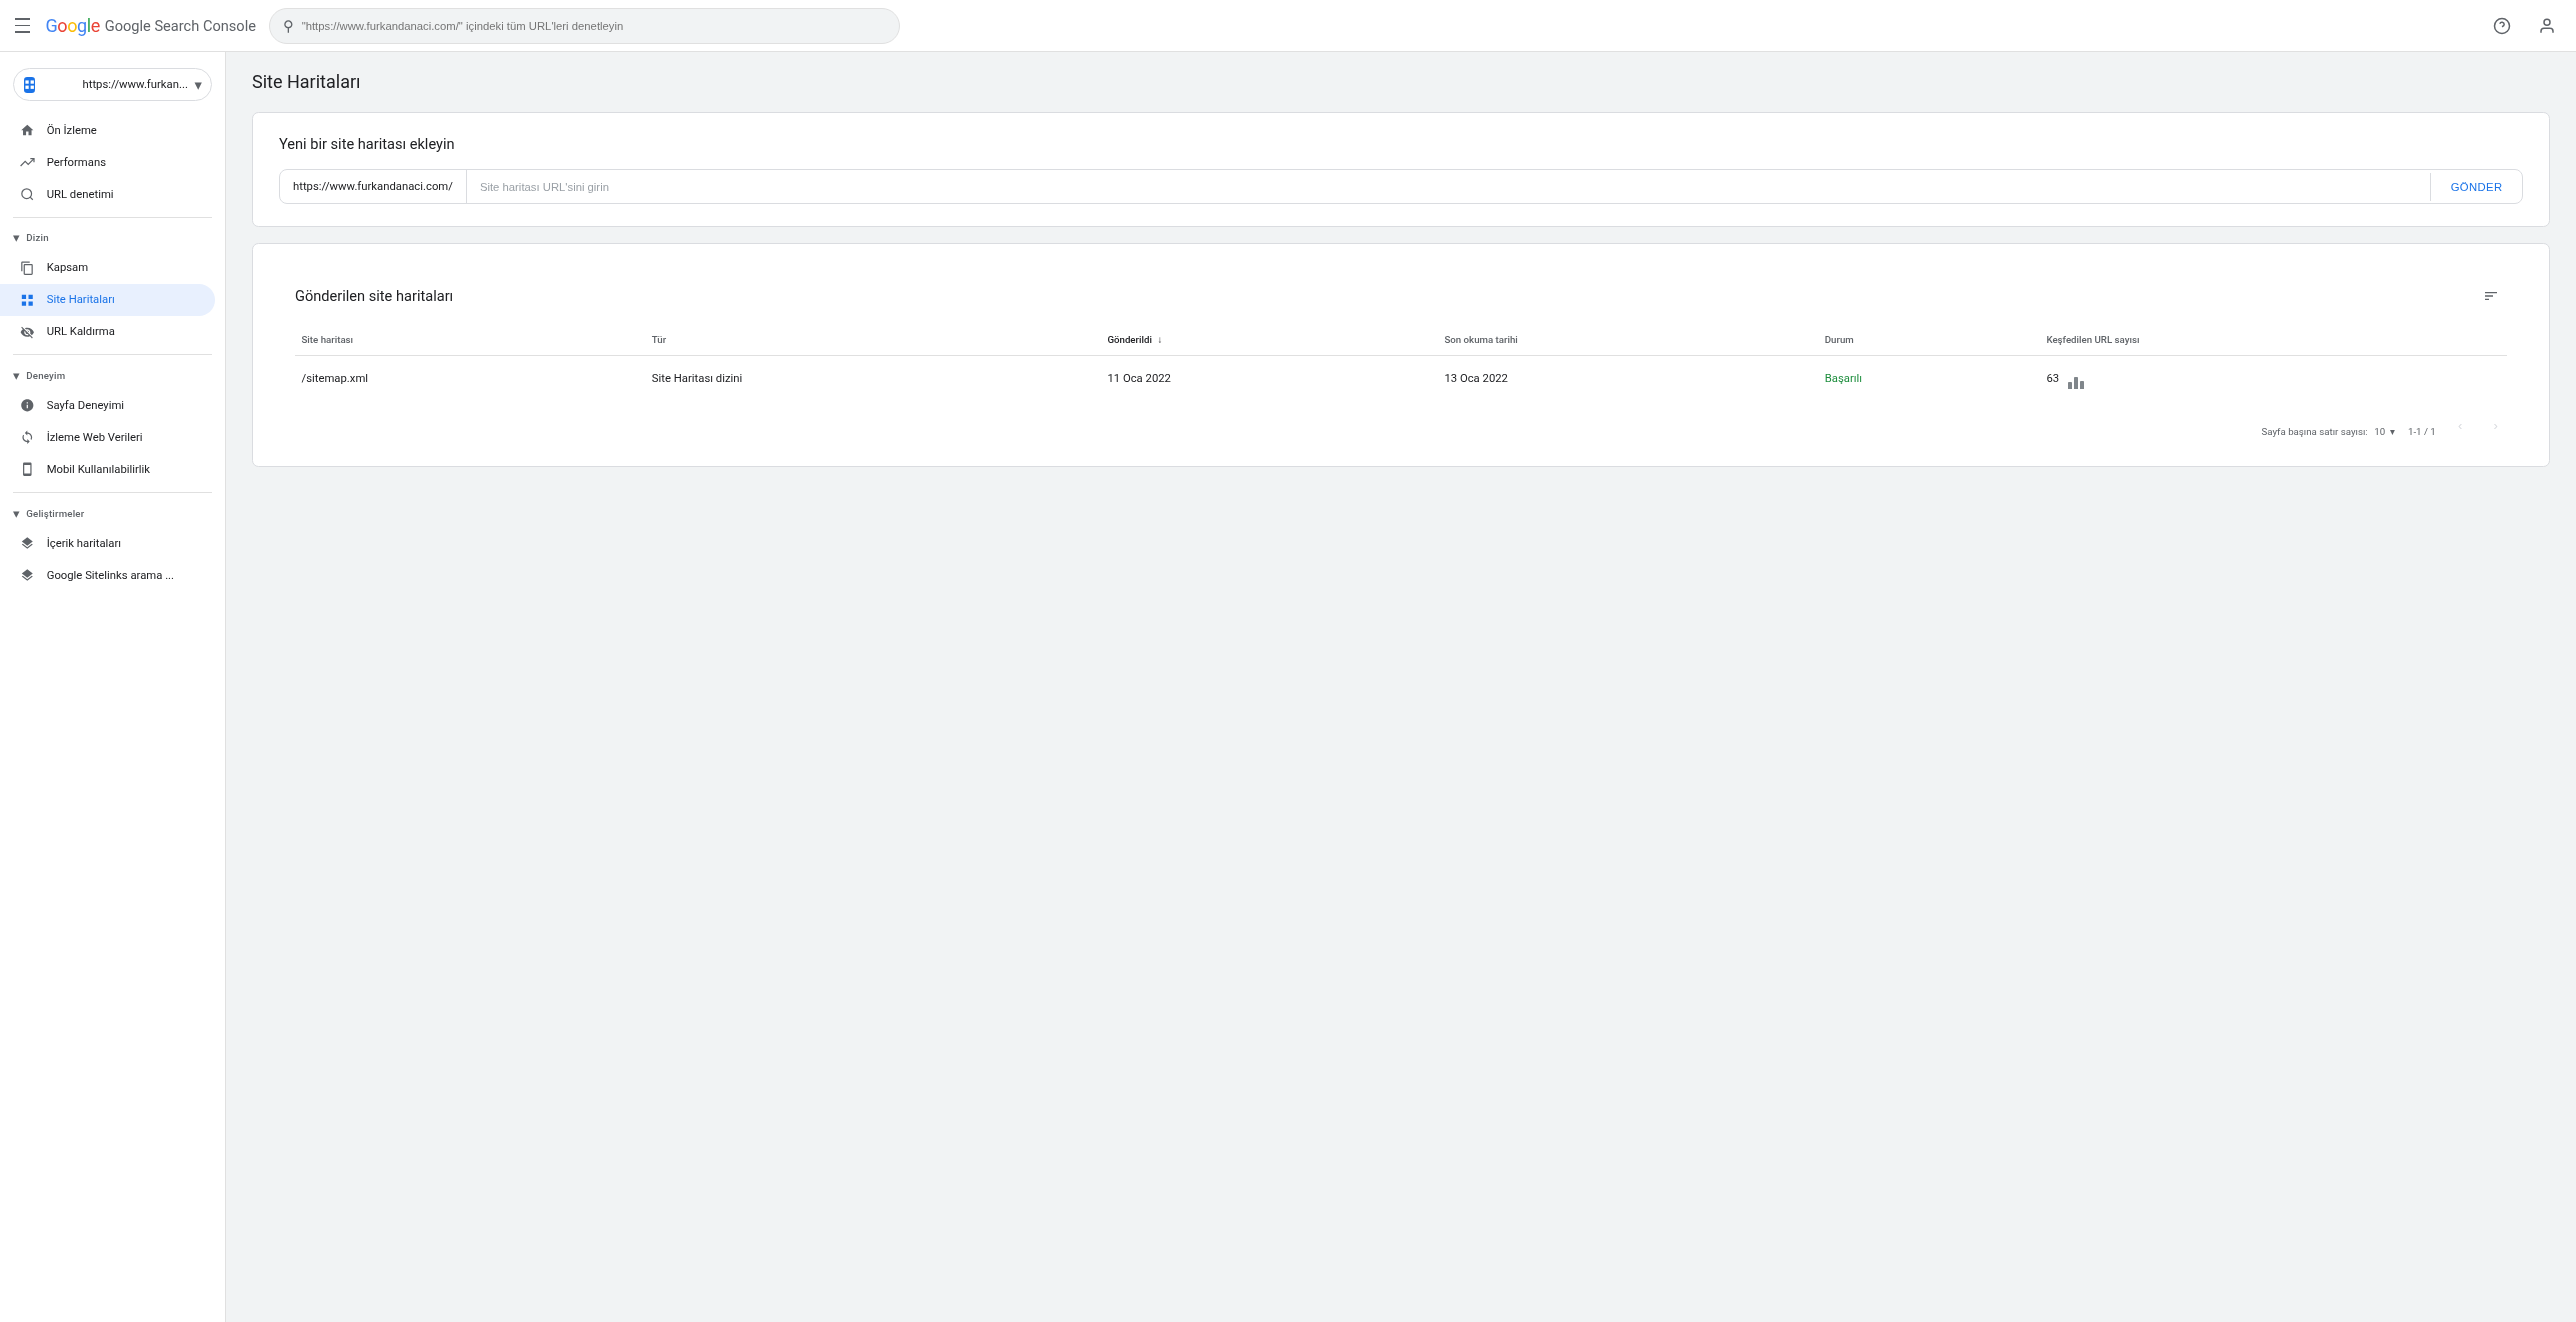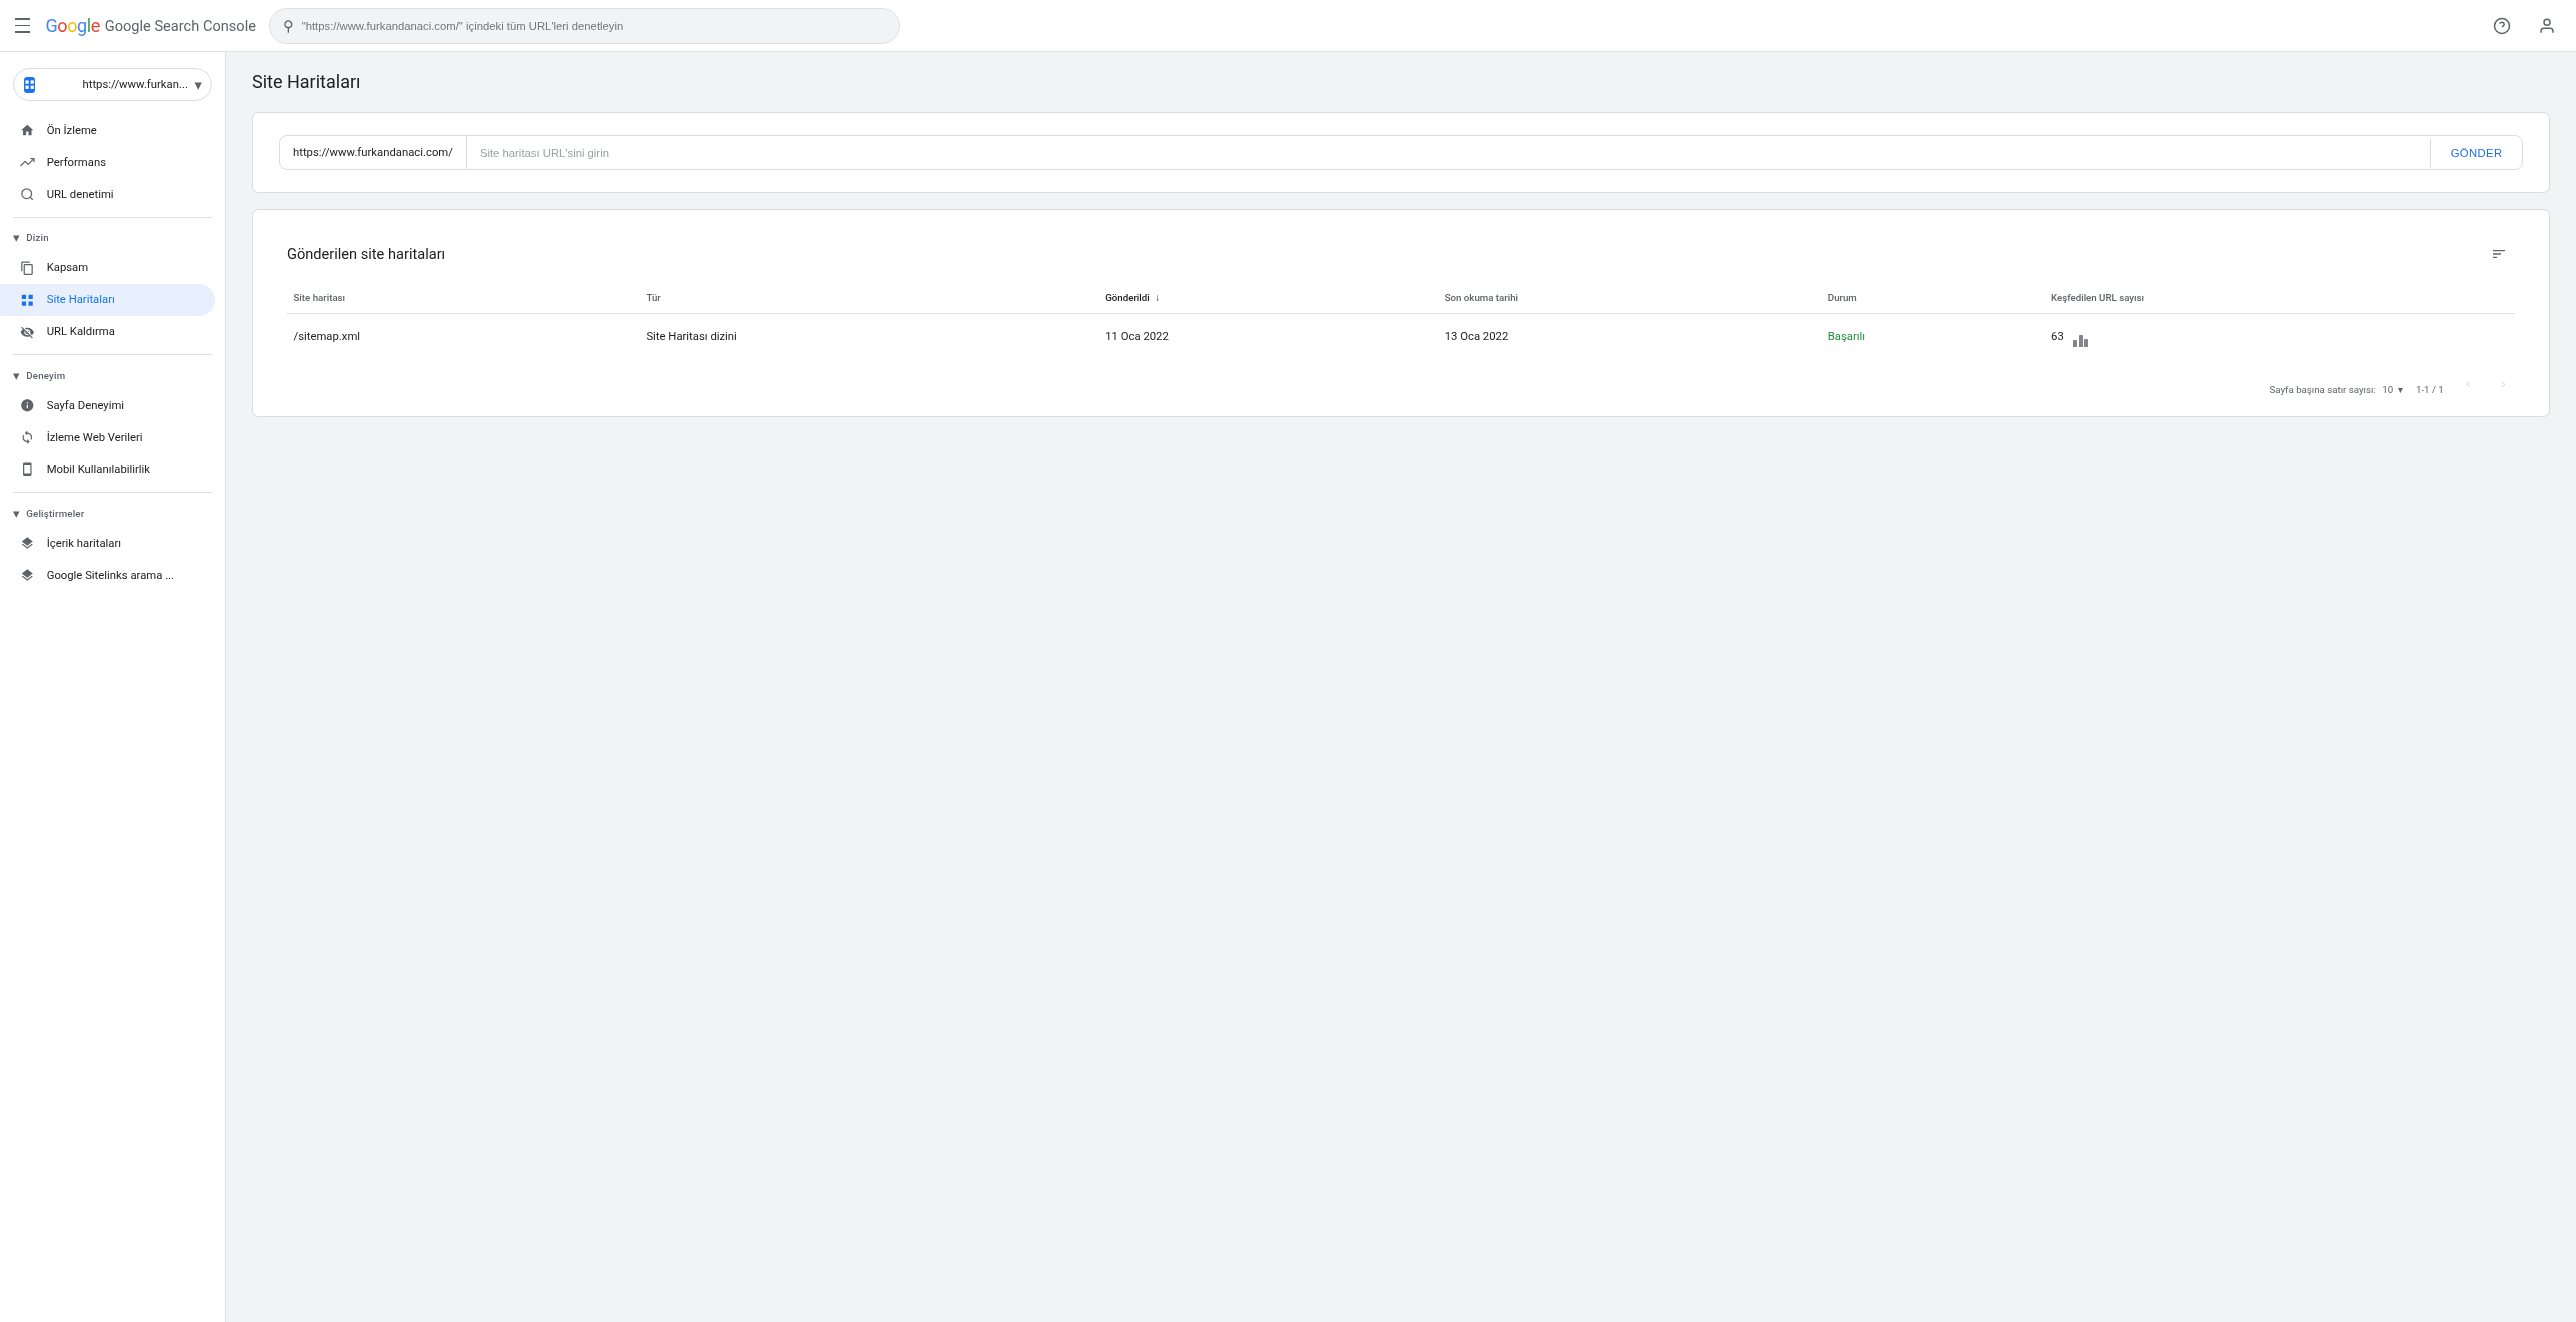--- a/index.html
+++ b/index.html
@@ -206,21 +206,21 @@
       padding: 8px 19.4px;
       background: transparent;
       border: none; border-left: 0.8px solid #dadce0;
       color: #1a73e8; font-size: 11.3px; font-weight: 500;
       cursor: pointer; text-transform: uppercase;
       letter-spacing: 0.4px;
     }
 
     
     .submitted-card {
-      padding: 8px;
+      padding: 16px;
     }
     .submitted-header {
       display: flex; align-items: center; justify-content: space-between;
       padding: 19.4px 26px 13px 26px;
     }
     .submitted-title {
       font-size: 14.6px; font-weight: 400; color: #202124;
     }
     .filter-icon-btn {
       width: 32px; height: 32px;
@@ -463,20 +463,21 @@
         <span>Google Sitelinks arama ...</span>
       </div>
     </div>
 
   </aside>
 
   <main class="main-content">
     <h1 class="page-title">Site Haritaları</h1>
 
     <div class="card add-sitemap-card">
+      <div class="add-sitemap-title">Yeni bir site haritası ekleyin</div>
       <div class="sitemap-input-row">
         <span class="sitemap-url-prefix">https://www.furkandanaci.com/</span>
         <input class="sitemap-url-input" type="text" placeholder="Site haritası URL'sini girin" style="">
         <button class="submit-btn">GÖNDER</button>
       </div>
     </div>
 
     <div class="card submitted-card">
       <div class="submitted-header">
         <span class="submitted-title">Gönderilen site haritaları</span>

